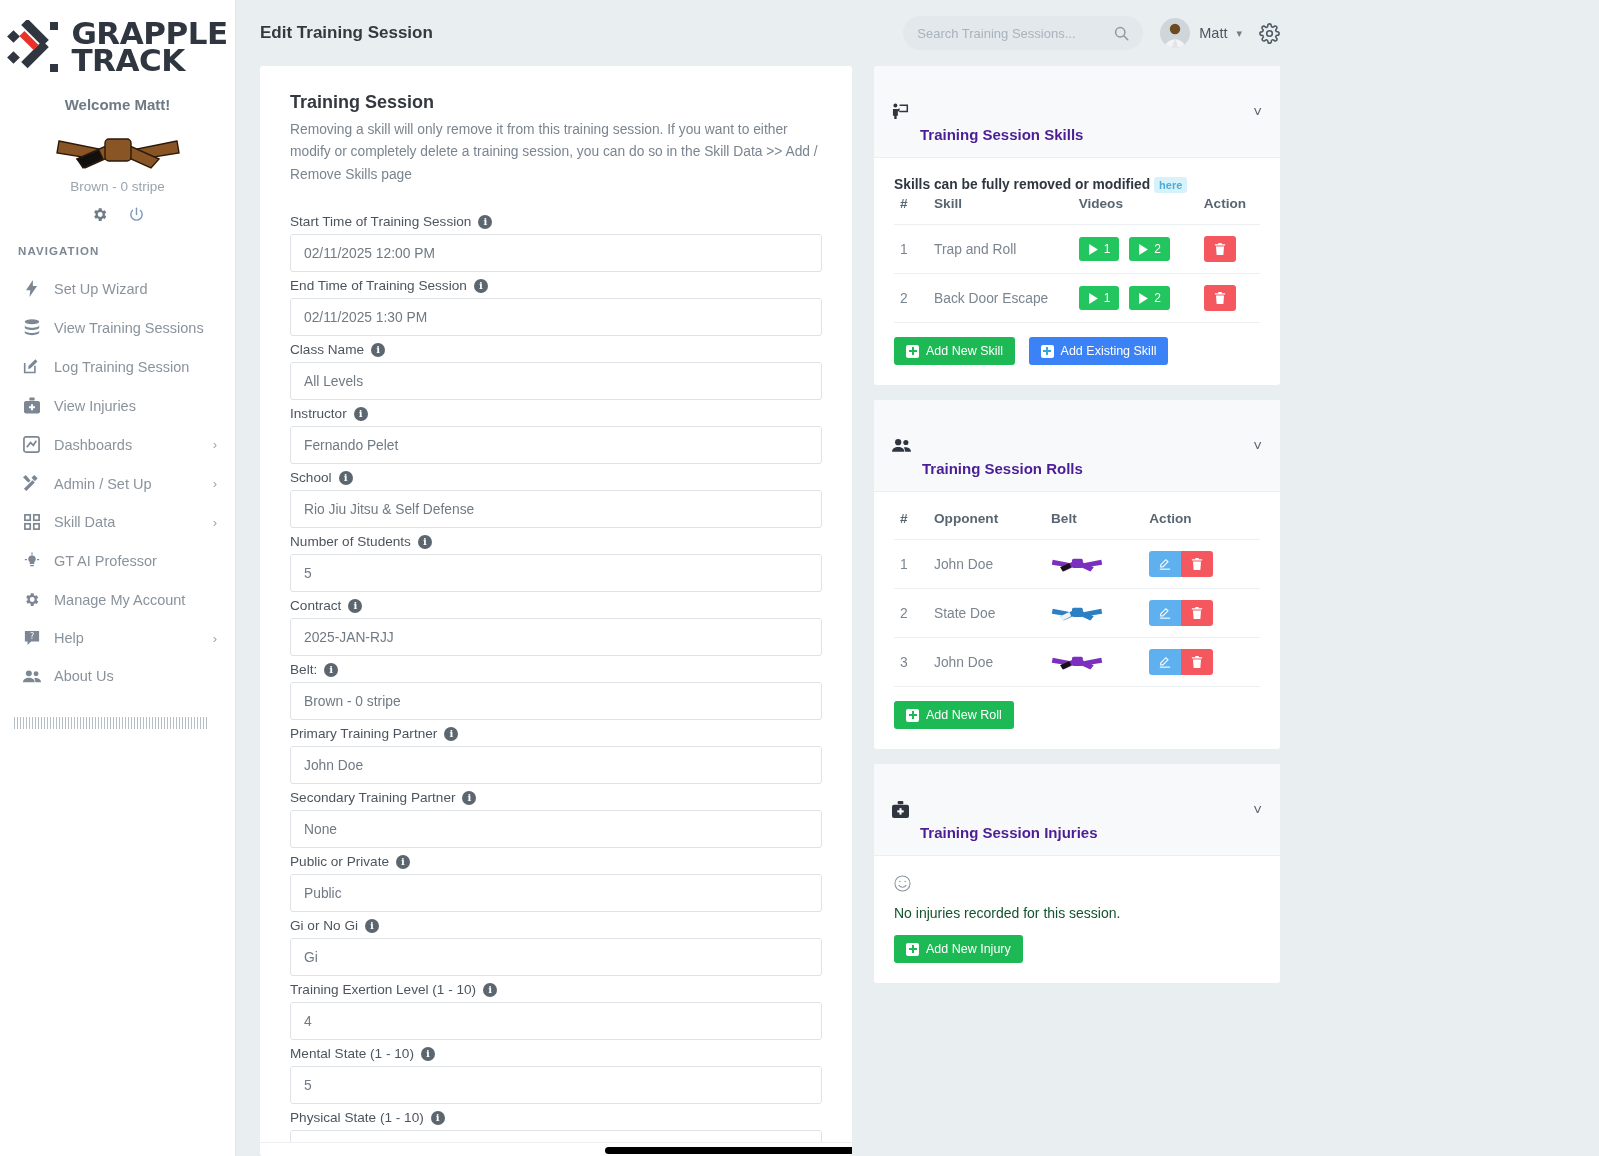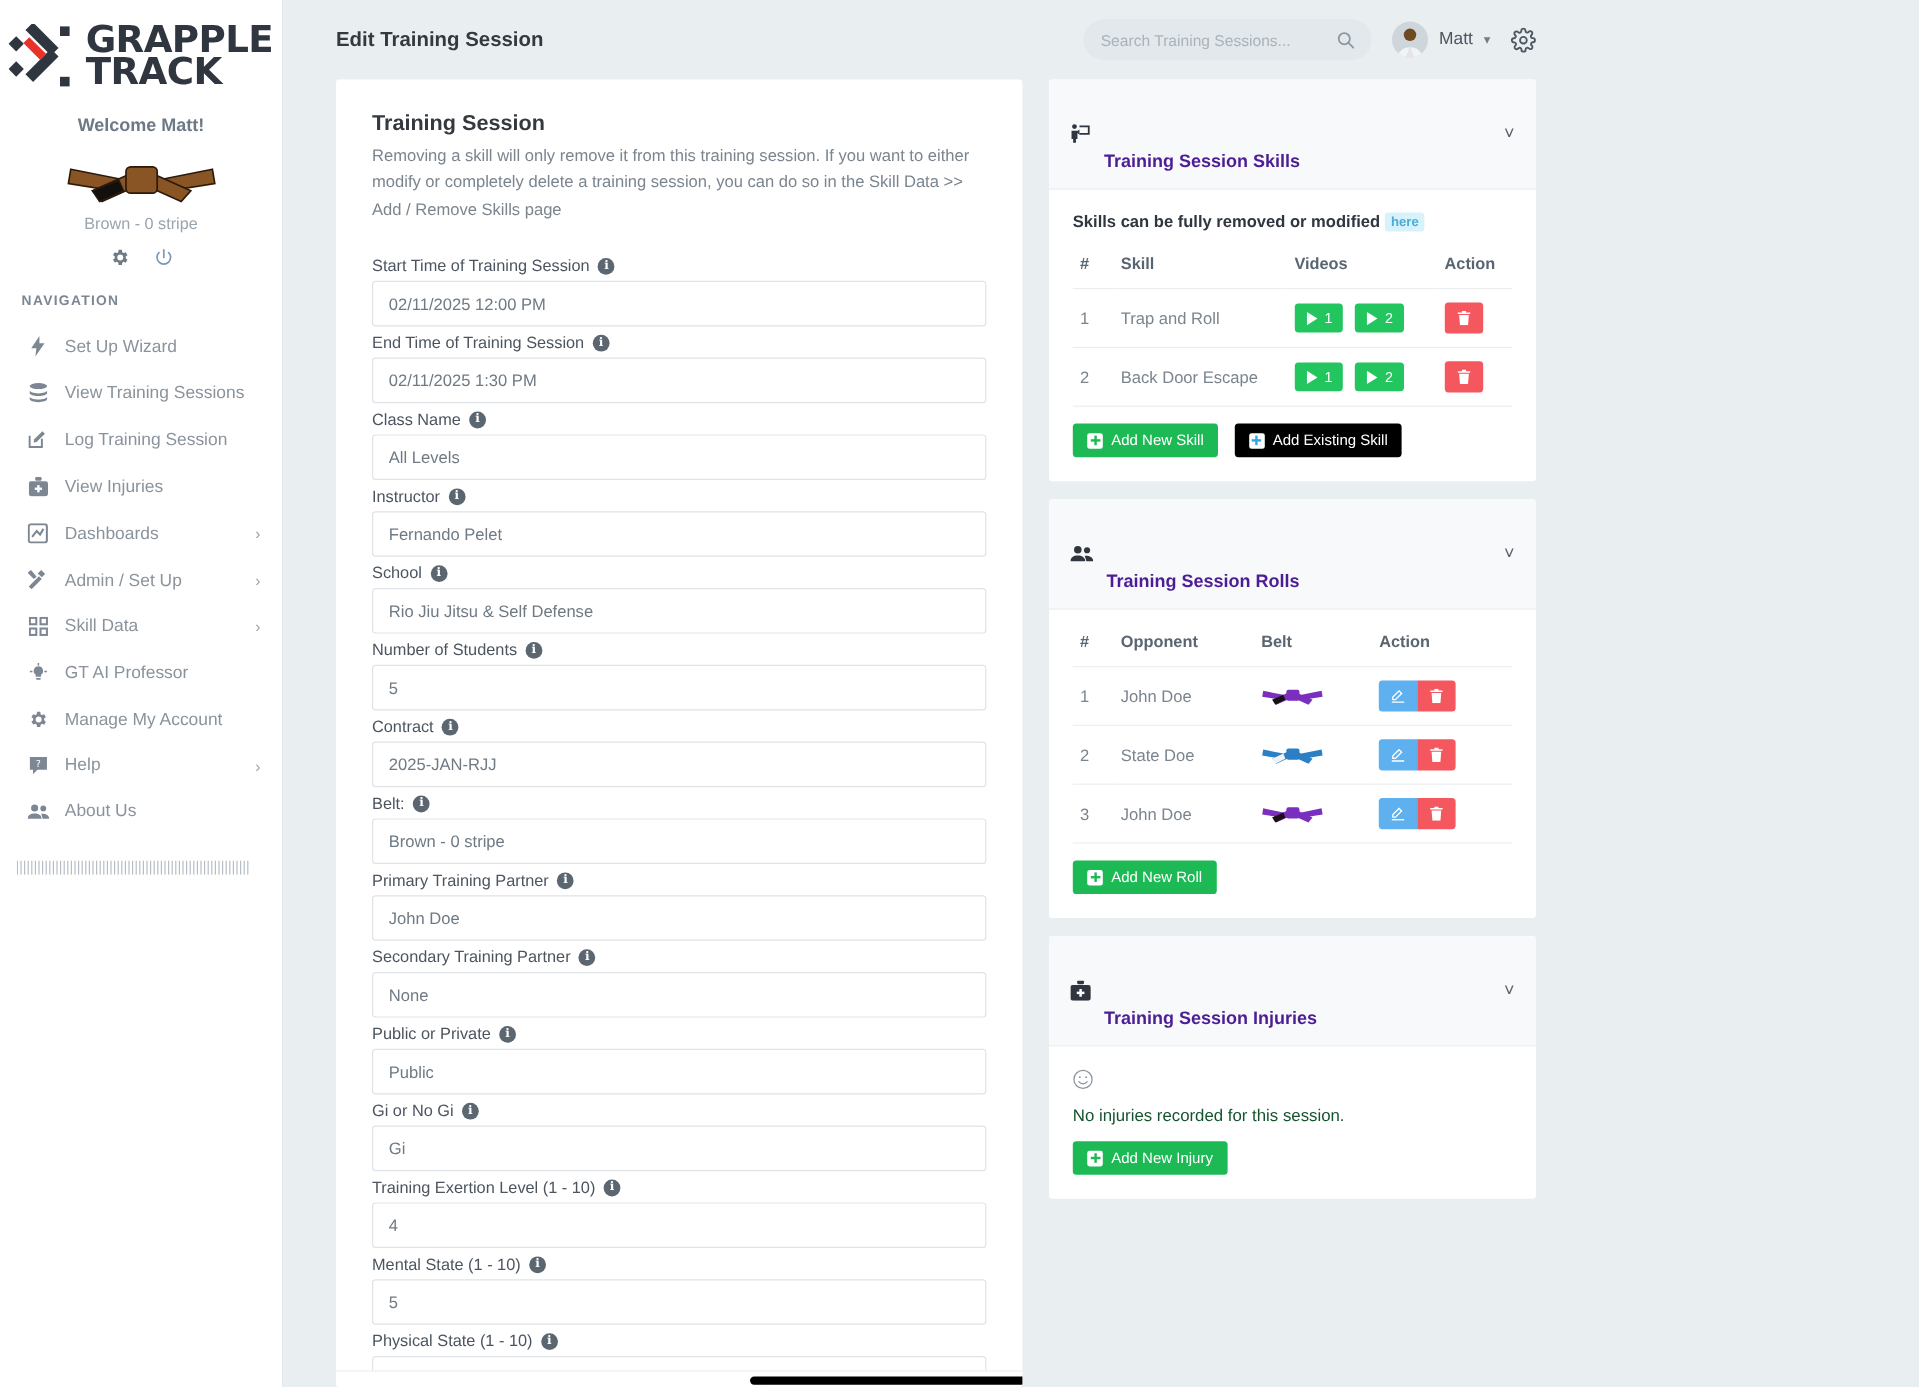--- a/index.html
+++ b/index.html
@@ -51,21 +51,21 @@
     position: relative;
   }
   .nav-item .ico { width: 19px; display: flex; justify-content: center; flex: none; color: #7c8793; }
   .nav-item .lbl { flex: 1; white-space: nowrap; }
   .nav-item .caret { color: #9aa4ad; font-size: 13px; margin-left: auto; }
   .striper { margin: 22px 0 0 14px; height: 12px; width: 194px; }
 
   
   .main {
     flex: 1; height: 1156px; display: flex; flex-direction: column;
-    background: #e9eef1; overflow: hidden; padding-left: 20px;
+    background: #e9eef1; overflow: hidden;
   }
   .topbar {
     height: 66px; min-height: 66px; display: flex; align-items: center;
     padding: 0 24px 0 24px; background: #e9eef1;
   }
   .page-title { font-size: 17px; font-weight: bold; color: #33393f; }
   .topbar-right { margin-left: auto; display: flex; align-items: center; gap: 17px; }
   .search-box {
     width: 240px; height: 34px; border-radius: 18px; background: #e2e8ec;
     display: flex; align-items: center; padding: 0 14px; gap: 8px;
@@ -131,21 +131,21 @@
   .panel-head {
     display: flex; align-items: center; gap: 11px;
     padding: 14px 18px; background: #f7f9fa; border-bottom: 1px solid #eceff1;
     cursor: pointer;
   }
   .panel-head .ph-ico { color: #2f3640; display: flex; flex: none; }
   .panel-head .ph-title { font-size: 15px; font-weight: bold; color: #4c1d95; margin-top: 46px; }
   .panel-head .ph-chev { margin-left: auto; color: #59626c; font-size: 15px; }
   .panel-body { padding: 19px 20px 20px 20px; }
 
-  .skills-note { font-size: 13.8px; font-weight: bold; color: #2f3640; margin-bottom: 19px; }
+  .skills-note { font-size: 13.8px; font-weight: bold; color: #2f3640; margin-bottom: 3px; }
   .here-badge {
     display: inline-block; background: #d8f2fb; color: #4dacd6;
     font-size: 11px; font-weight: bold; padding: 2px 5px; border-radius: 3px;
     margin-left: 4px; vertical-align: middle; cursor: pointer;
   }
   table.tbl { width: 100%; border-collapse: collapse; }
   table.tbl th {
     text-align: left; font-size: 13.6px; font-weight: bold; color: #596570;
     padding: 0 6px 13px 6px;
   }
@@ -170,21 +170,21 @@
   .btn-edit { background: #5fb0ee; border-radius: 3px 0 0 3px; }
   .btn-del-grp { background: #f5575f; border-radius: 0 3px 3px 0; }
   .act-group { display: inline-flex; }
   .btn-add {
     display: inline-flex; align-items: center; gap: 7px;
     border: none; border-radius: 3px; color: #fff;
     padding: 7px 12px; font-size: 12.5px; cursor: pointer; margin-right: 9px;
     margin-top: 14px; font-family: "Liberation Sans", sans-serif;
   }
   .bg-green { background: #1db954; }
-  .bg-blue { background: #000000; }
+  .bg-blue { background: #3b82f6; }
   .plus-sq {
     width: 13px; height: 13px; background: #fff; border-radius: 2px;
     position: relative; flex: none;
   }
   .plus-sq::before, .plus-sq::after {
     content: ''; position: absolute; background: #1db954;
   }
   .bg-blue .plus-sq::before, .bg-blue .plus-sq::after { background: #31a8e0; }
   .plus-sq::before { left: 5.5px; top: 2.5px; width: 2px; height: 8px; }
   .plus-sq::after { top: 5.5px; left: 2.5px; height: 2px; width: 8px; }

